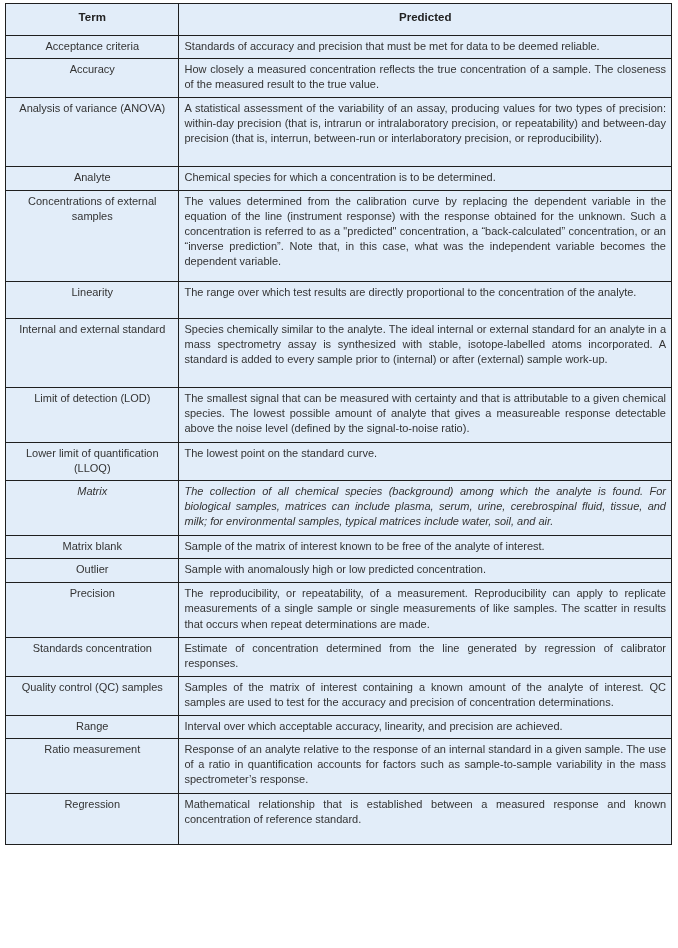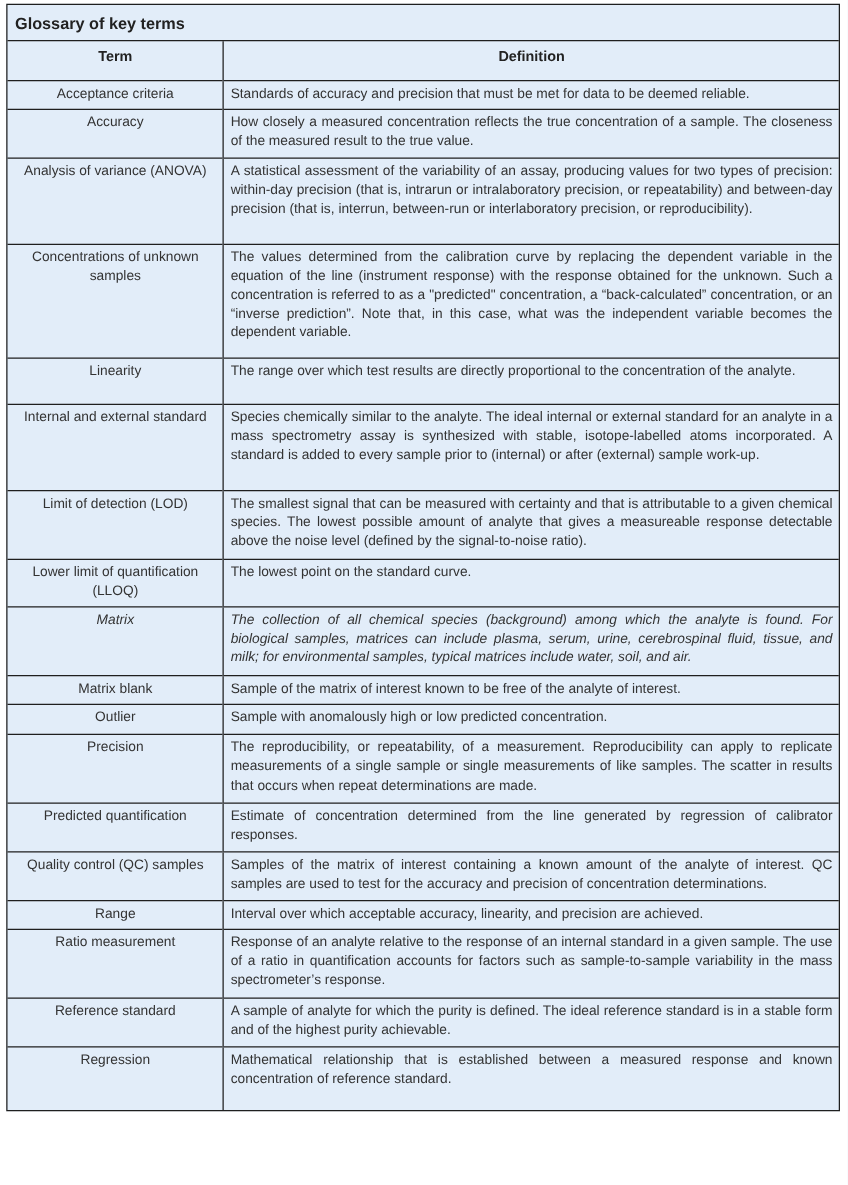--- a/index.html
+++ b/index.html
@@ -16,47 +16,50 @@
   tr:first-child th { border-top: none; }
   td.term, th.term { border-right: 1.2px solid #1f1f1f; }
   th { font-weight: bold; font-size: 11.5px; height: 21px; padding-top: 6px; color: #222; }
   td.def { text-align: justify; }
   td { color: #333; }
 </style>
 </head>
 <body>
 
 <div class="glossary">
-  <div class="title">Glossary of key terms</div>
   <table>
     <colgroup>
         <col class="c1">
         <col class="c2">
       </colgroup>
     <thead>
       <tr>
         <th class="term">Term</th>
-        <th>Definition</th>
+        <th>Predicted</th>
       </tr>
     </thead>
     <tbody id="rows">
         <tr style="height: 22px;">
           <td class="term">Acceptance criteria</td>
           <td class="def">Standards of accuracy and precision that must be met for data to be deemed reliable.</td>
         </tr>
         <tr style="height: 38px;">
           <td class="term">Accuracy</td>
           <td class="def">How closely a measured concentration reflects the true concentration of a sample. The closeness of the measured result to the true value.</td>
         </tr>
         <tr style="height: 69px;">
           <td class="term">Analysis of variance (ANOVA)</td>
           <td class="def">A statistical assessment of the variability of an assay, producing values for two types of precision: within-day precision (that is, intrarun or intralaboratory precision, or repeatability) and between-day precision (that is, interrun, between-run or interlaboratory precision, or reproducibility).</td>
         </tr>
+        <tr style="height: 24px;">
+          <td class="term">Analyte</td>
+          <td class="def">Chemical species for which a concentration is to be determined.</td>
+        </tr>
         <tr style="height: 91px;">
-          <td class="term">Concentrations of unknown samples</td>
+          <td class="term">Concentrations of external samples</td>
           <td class="def">The values determined from the calibration curve by replacing the dependent variable in the equation of the line (instrument response) with the response obtained for the unknown. Such a concentration is referred to as a "predicted" concentration, a “back-calculated” concentration, or an “inverse prediction”. Note that, in this case, what was the independent variable becomes the dependent variable.</td>
         </tr>
         <tr style="height: 37px;">
           <td class="term">Linearity</td>
           <td class="def">The range over which test results are directly proportional to the concentration of the analyte.</td>
         </tr>
         <tr style="height: 69px;">
           <td class="term">Internal and external standard</td>
           <td class="def">Species chemically similar to the analyte. The ideal internal or external standard for an analyte in a mass spectrometry assay is synthesized with stable, isotope-labelled atoms incorporated. A standard is added to every sample prior to (internal) or after (external) sample work-up.</td>
         </tr>
@@ -78,38 +81,34 @@
         </tr>
         <tr style="height: 24px;">
           <td class="term">Outlier</td>
           <td class="def">Sample with anomalously high or low predicted concentration.</td>
         </tr>
         <tr style="height: 55px;">
           <td class="term">Precision</td>
           <td class="def">The reproducibility, or repeatability, of a measurement. Reproducibility can apply to replicate measurements of a single sample or single measurements of like samples. The scatter in results that occurs when repeat determinations are made.</td>
         </tr>
         <tr style="height: 37px;">
-          <td class="term">Predicted quantification</td>
+          <td class="term">Standards concentration</td>
           <td class="def">Estimate of concentration determined from the line generated by regression of calibrator responses.</td>
         </tr>
         <tr style="height: 39px;">
           <td class="term">Quality control (QC) samples</td>
           <td class="def">Samples of the matrix of interest containing a known amount of the analyte of interest. QC samples are used to test for the accuracy and precision of concentration determinations.</td>
         </tr>
         <tr style="height: 23px; margin-left: 17px;">
           <td class="term">Range</td>
           <td class="def">Interval over which acceptable accuracy, linearity, and precision are achieved.</td>
         </tr>
         <tr style="height: 55px;">
           <td class="term">Ratio measurement</td>
           <td class="def">Response of an analyte relative to the response of an internal standard in a given sample. The use of a ratio in quantification accounts for factors such as sample-to-sample variability in the mass spectrometer’s response.</td>
         </tr>
-        <tr style="height: 39px;">
-          <td class="term">Reference standard</td>
-          <td class="def">A sample of analyte for which the purity is defined. The ideal reference standard is in a stable form and of the highest purity achievable.</td>
-        </tr>
         <tr style="height: 51px;">
           <td class="term">Regression</td>
           <td class="def">Mathematical relationship that is established between a measured response and known concentration of reference standard.</td>
         </tr>
       </tbody>
   </table>
 </div>
 
 </body></html>

